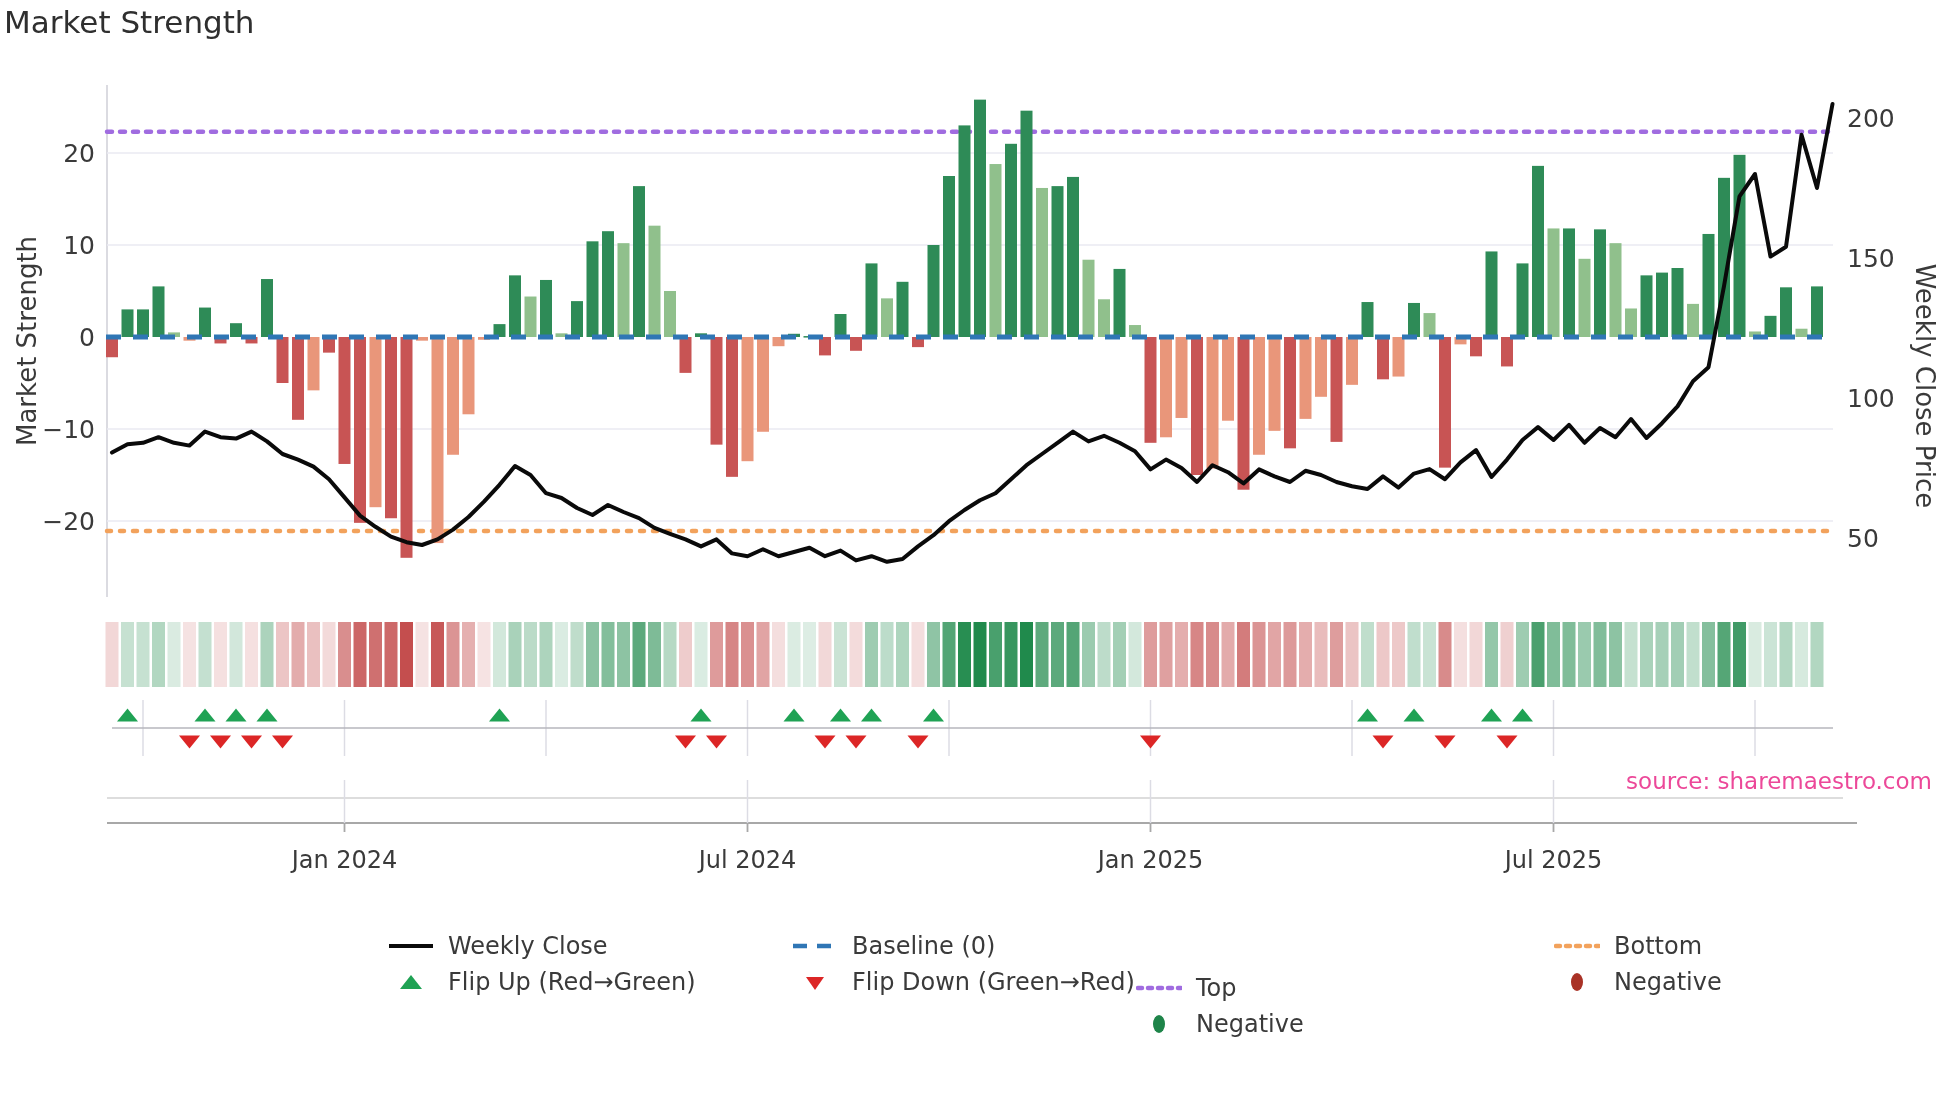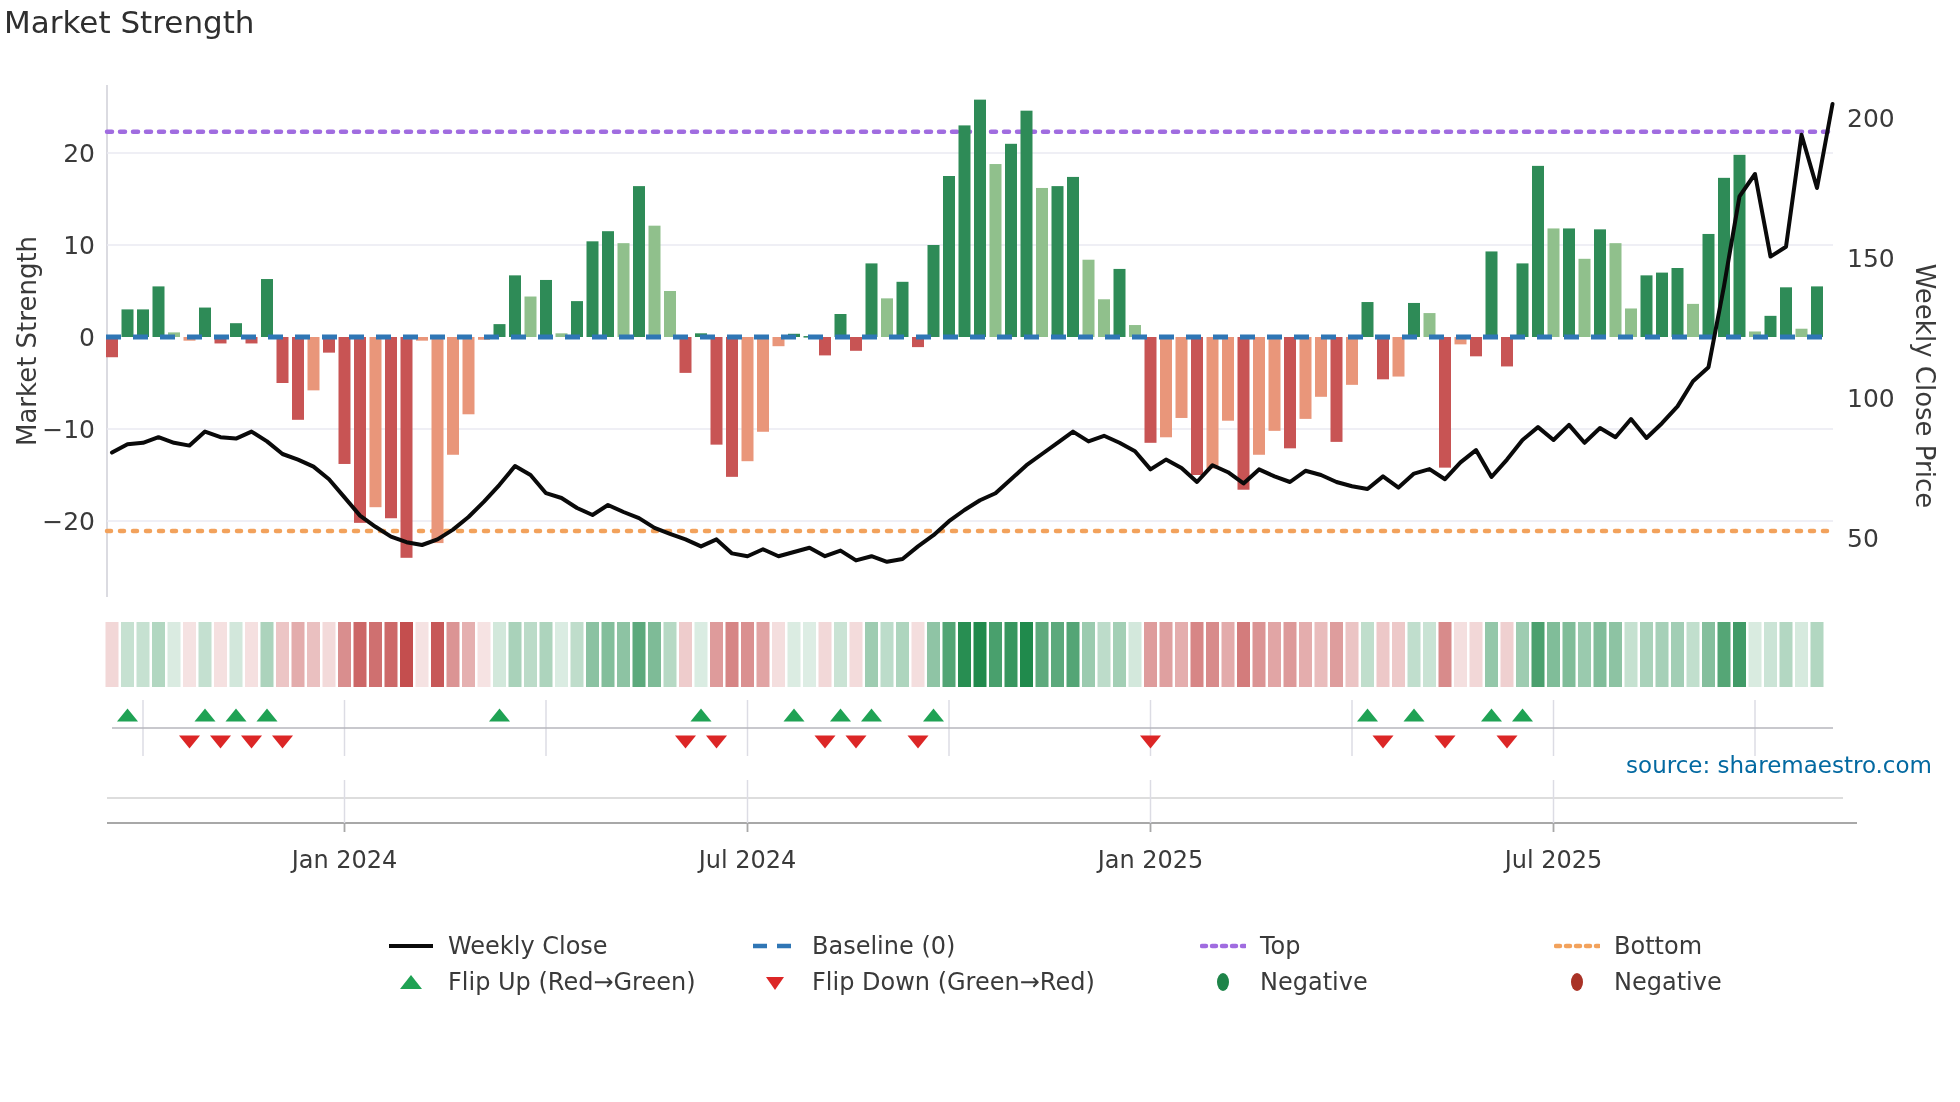--- a/index.html
+++ b/index.html
@@ -1,27 +1,27 @@
 <!DOCTYPE html>
 <html><head>
 <meta charset="utf-8">
 <style>
   html,body{margin:0;padding:0;background:#fff;}
   #figure{position:relative;width:1960px;height:1102px;background:#ffffff;
           font-family:"DejaVu Sans","Liberation Sans",sans-serif;overflow:hidden;}
   #chart-svg{position:absolute;left:0;top:0;}
   #page-title{position:absolute;left:4px;top:4px;font-size:31px;color:#2f2f2f;}
-  #source-note{position:absolute;right:28px;top:752px;font-size:23px;color:#0369a1;}
+  #source-note{position:absolute;right:28px;top:768px;font-size:23px;color:#ec4899;}
   .legend-row{position:absolute;left:0;width:1841px;height:40px;}
   #legend-row-1{top:926px;}
   #legend-row-2{top:962px;}
   .legend-item{position:absolute;display:flex;align-items:center;height:40px;}
   .legend-item .swatch{display:inline-block;width:46px;height:26px;margin-right:14px;}
   .legend-item .lab{font-size:24px;color:#3a3a3a;white-space:nowrap;}
-  .li-c1{left:388px;} .li-c2{left:752px;} .li-c3{left:1200px;} .li-c4{left:1554px;text-align:center;}
+  .li-c1{left:388px;} .li-c2{left:792px;} .li-c3{left:1136px;margin-top:42px;} .li-c4{left:1554px;text-align:center;}
 </style>
 </head>
 <body>
 
 <div id="figure">
   <svg id="chart-svg" width="1960" height="1102" viewBox="0 0 1960 1102">
       <line x1="107" y1="85" x2="107" y2="597" stroke="#cfcfd7" stroke-width="1.5"></line>
       <line x1="107" y1="153" x2="1833" y2="153" stroke="#eaeaf2" stroke-width="1.5"></line>
       <text x="95" y="162" font-size="25" fill="#3a3a3a" text-anchor="end" font-family="&quot;DejaVu Sans&quot;,&quot;Liberation Sans&quot;,sans-serif">20</text>
       <line x1="107" y1="245" x2="1833" y2="245" stroke="#eaeaf2" stroke-width="1.5"></line>

